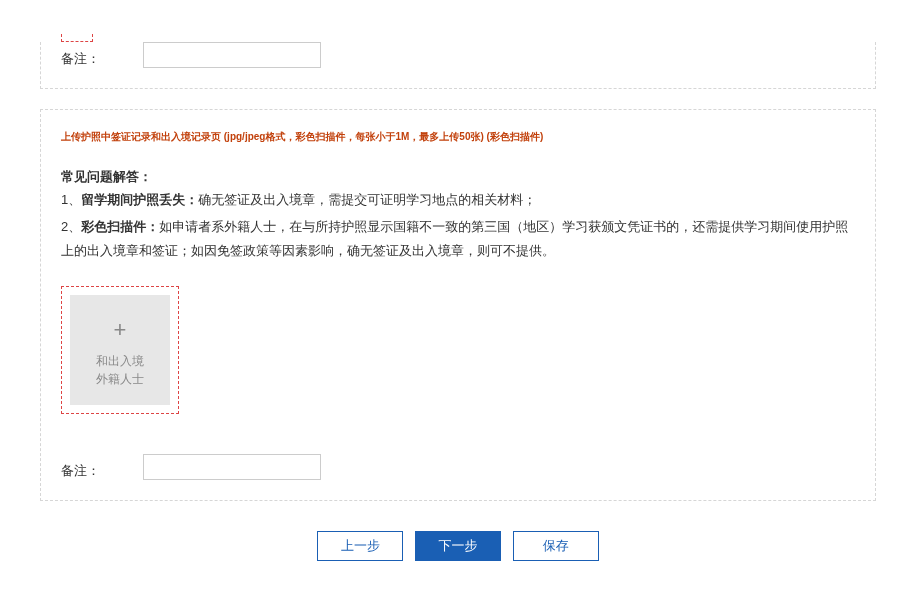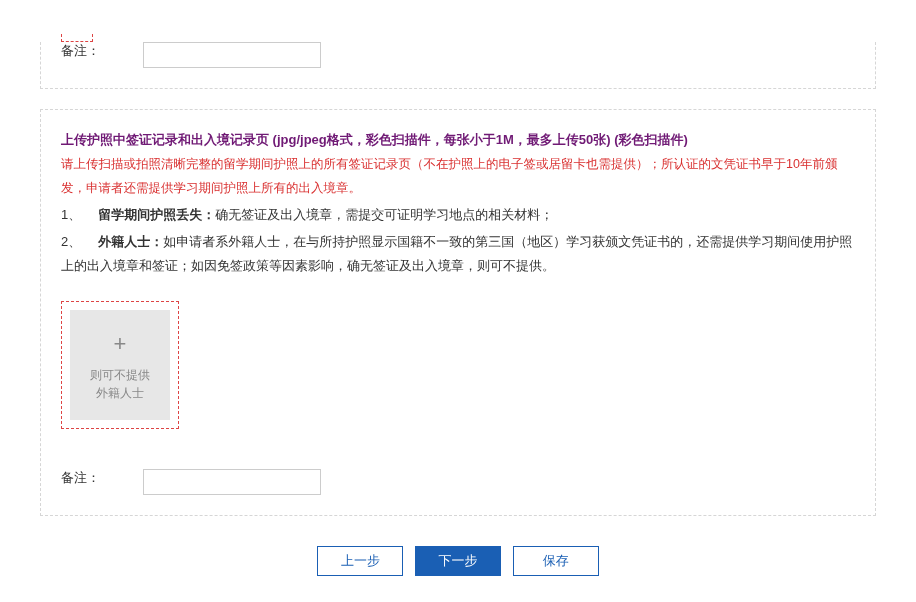--- a/index.html
+++ b/index.html
@@ -31,59 +31,59 @@
     position: absolute;
     left: 20px;
     top: -8px;
     width: 32px;
     height: 8px;
     border: 1px dashed #d44;
     border-top: none;
   }
   .remark-row {
     display: flex;
-    align-items: flex-start;
+    align-items: flex-end;
     margin-top: 18px;
     gap: 36px;
   }
   .remark-label {
     width: 46px;
     color: #333;
     font-size: 13px;
   }
   .remark-input {
     width: 178px;
     height: 26px;
     border: 1px solid #ccc;
     padding: 2px 6px;
     font-size: 13px;
   }
   .title-line {
-    font-size: 13px;
-    color: #701a75;
+    font-size: 10px;
+    color: #c2410c;
     font-weight: bold;
     line-height: 1.8;
   }
   .red-note {
     color: #d93030;
     font-size: 12.5px;
     line-height: 1.9;
     margin-top: 2px;
   }
   .faq-head {
     font-weight: bold;
     margin-top: 22px;
     font-size: 13px;
   }
   .faq-item {
     font-size: 13px;
     line-height: 1.9;
     margin-top: 2px;
   }
-  .faq-item .b { font-weight: bold; margin-left: 17px; }
+  .faq-item .b { font-weight: bold; }
   .upload-box-wrap {
     margin-top: 22px;
     width: 118px;
     height: 128px;
     border: 1px dashed #d44;
     padding: 8px;
   }
   .upload-box {
     width: 100%;
     height: 100%;
@@ -137,33 +137,33 @@
     <div class="remark-row" style="margin-top:42px;">
       <span class="remark-label">备注：</span>
       <input class="remark-input" type="text" style="">
     </div>
   </div>
 
   <div class="section">
     <div>
       <span class="title-line">上传护照中签证记录和出入境记录页 (jpg/jpeg格式，彩色扫描件，每张小于1M，最多上传50张) </span><span class="title-line link">(彩色扫描件)</span>
     </div>
-    <div class="red-note">请上传扫描或拍照清晰完整的留学期间护照上的所有签证记录页（不在护照上的电子签或居留卡也需提供）；所认证的文凭证书早于10年前颁发，申请者还需提供学习期间护照上所有的出入境章。</div>
 
+    <div class="faq-head">常见问题解答：</div>
     <div class="faq-item">
       <span>1、</span><span class="b">留学期间护照丢失：</span><span>确无签证及出入境章，需提交可证明学习地点的相关材料；</span>
     </div>
     <div class="faq-item">
-      <span>2、</span><span class="b">外籍人士：</span><span>如申请者系外籍人士，在与所持护照显示国籍不一致的第三国（地区）学习获颁文凭证书的，还需提供学习期间使用护照上的出入境章和签证；如因免签政策等因素影响，确无签证及出入境章，则可不提供。</span>
+      <span>2、</span><span class="b">彩色扫描件：</span><span>如申请者系外籍人士，在与所持护照显示国籍不一致的第三国（地区）学习获颁文凭证书的，还需提供学习期间使用护照上的出入境章和签证；如因免签政策等因素影响，确无签证及出入境章，则可不提供。</span>
     </div>
 
     <div class="upload-box-wrap">
       <div class="upload-box">
         <div class="plus">+</div>
-        <div>则可不提供</div>
+        <div>和出入境</div>
         <div>外籍人士</div>
       </div>
     </div>
 
     <div class="remark-row" style="margin-top:40px;">
       <span class="remark-label">备注：</span>
       <input class="remark-input" type="text" style="">
     </div>
   </div>
 

